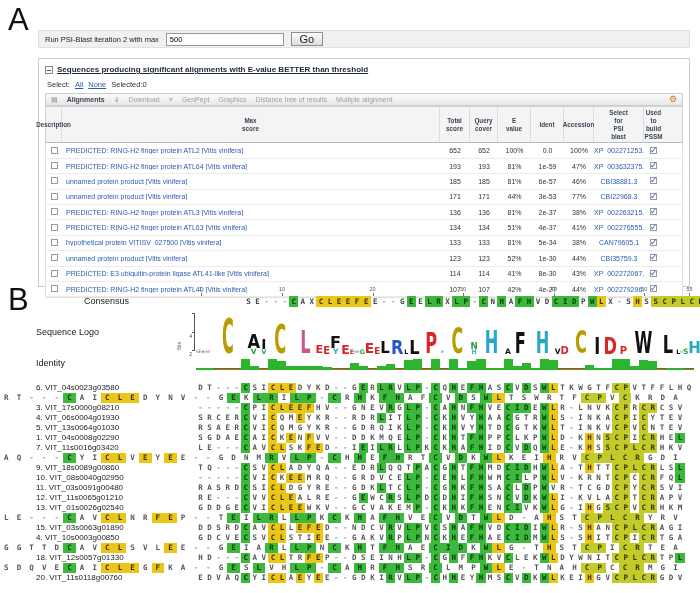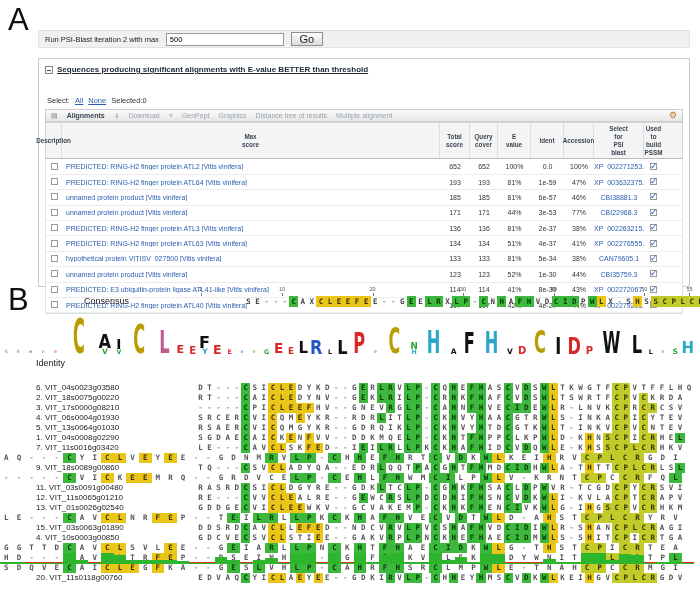--- a/index.html
+++ b/index.html
@@ -16,21 +16,21 @@
   .a-topbar input { width:118px; height:13px; font-size:7.5px; border:1px solid #999;
                     padding:0 3px; font-family:"Liberation Sans",sans-serif; }
   .go-btn { width:32px; height:14px; font-size:11px; border:1px solid #8f8f8f; border-radius:0;
             background:linear-gradient(#fdfdfd,#dcdcdc); text-align:center; line-height:12px; color:#222; }
   .a-box { position:absolute; left:38px; top:58px; width:652px; height:229px;
            border:1px solid #c9c9c9; background:#fff; padding:4px 6px 0 6px; }
   .sec-title { display:flex; align-items:center; gap:4px; height:13px; }
   .collapse-icon { width:8px; height:8px; border:1px solid #888; position:relative; background:#fff; flex:0 0 auto; }
   .collapse-icon:after { content:""; position:absolute; left:1px; right:1px; top:3px; height:1px; background:#555; }
   .sec-title .t { font-size:8px; font-weight:bold; text-decoration:underline; color:#1c2733; }
-  .select-row { margin-top:20px; font-size:7.5px; color:#333; display:flex; gap:5px; padding-left:2px; }
+  .select-row { margin-top:4px; font-size:7.5px; color:#333; display:flex; gap:5px; padding-left:2px; }
   .select-row a { color:#2a5db0; text-decoration:underline; }
   .a-toolbar { margin-top:4px; height:13px; border:1px solid #ccc;
                background:linear-gradient(#fbfbfb,#e7e7e7); display:flex; align-items:center;
                gap:9px; padding:0 5px; font-size:7px; color:#98a3ad; }
   .a-toolbar .strong { color:#3a4654; font-weight:bold; }
   .a-toolbar .icon { font-size:7px; color:#8a9199; }
   .gear { margin-left:auto; color:#c07d1e; font-size:9px; line-height:9px; }
   .grid { display:grid; grid-template-columns:16px 1fr 30px 28px 33px 33px 30px 50px 19px 19px; }
   .thead { background:#f4f4f4; border:1px solid #d5d5d5; border-bottom:1px solid #bbb; }
   .th { font-size:6.3px; font-weight:bold; color:#3a4654; text-align:center; padding:2px 1px;
@@ -50,21 +50,21 @@
   .b-wrap { position:absolute; left:0; top:287px; width:700px; }
   .b-row { display:flex; width:100%; }
   .b-label { flex:0 0 196px; padding-left:36px; font-size:8px; color:#222; position:relative;
              white-space:nowrap; overflow:hidden; }
   .b-area { flex:1 1 auto; margin-right:6px; display:flex; position:relative; }
   .rw-ruler { height:9px; }
   .rw-cons { height:11px;margin-left:48px; }
   .rw-cons .b-label { font-size:9px; line-height:11px; }
   .rw-logo { height:50px; }
   .rw-logo .b-label { font-size:9px; line-height:50px; }
-  .rw-ident { height:13px;flex-direction:column; }
+  .rw-ident { height:13px; }
   .rw-ident .b-label { font-size:9px; line-height:13px; }
   .b-spacer { height:13px; }
   .rw-seq { height:10px; }
   .rw-seq .b-label { font-size:8px; line-height:10.2px; }
   .cell { flex:1 1 0; text-align:center; font-family:"DejaVu Sans Mono",monospace;
           font-weight:bold; font-size:7.5px; color:#555; overflow:hidden; }
   .rw-cons .cell { line-height:11px; color:#444; }
   .rw-seq .cell { line-height:10px; }
   .cell.dash { color:#9a9a9a; }
   .bg-g { background:#3cb83c; color:#073807 !important; }
@@ -360,20 +360,28 @@
           <span class="cell bg-o">L</span>
           <span class="cell bg-o">C</span>
           <span class="cell bg-o">R</span>
           <span class="cell">X</span>
           <span class="cell">E</span>
           <span class="cell bg-g">L</span>
           <span class="cell">X</span>
         </div>
       </div>
       <div class="b-row rw-logo">
+        <div class="b-label">Sequence Logo<div class="logo-axis">
+            <span class="ax4">4</span>
+            <i class="axt axt4"></i>
+            <span class="ax2">2</span>
+            <i class="axt axt2"></i>
+            <span class="ax0">0</span>
+            <i class="axt axt0"></i>
+          </div><span class="bits-label">Bits</span></div>
         <div class="b-area">
           <div class="logo-col">
             <span class="logo-noise" style="color: rgb(36, 86, 196);">S</span>
           </div>
           <div class="logo-col">
             <span class="logo-noise" style="color: rgb(46, 158, 63);">E</span>
           </div>
           <div class="logo-col">
             <span class="logo-noise" style="color: rgb(51, 51, 51);">e</span>
           </div>
@@ -622,21 +630,20 @@
           <span class="cell">V</span>
           <span class="cell">T</span>
           <span class="cell">F</span>
           <span class="cell">F</span>
           <span class="cell">L</span>
           <span class="cell">H</span>
           <span class="cell">Q</span>
         </div>
       </div>
       <div class="b-row rw-seq">
-        <div class="b-label">2. VIT_18s0075g00220</div>
         <div class="b-area">
           <span class="cell">R</span>
           <span class="cell">T</span>
           <span class="cell dash">-</span>
           <span class="cell dash">-</span>
           <span class="cell dash">-</span>
           <span class="cell bg-g">C</span>
           <span class="cell">A</span>
           <span class="cell">I</span>
           <span class="cell bg-y">C</span>
@@ -1101,20 +1108,21 @@
           <span class="cell bg-o">L</span>
           <span class="cell bg-o">C</span>
           <span class="cell bg-o">R</span>
           <span class="cell">L</span>
           <span class="cell">S</span>
           <span class="cell bg-g">L</span>
           <span class="cell"> </span>
         </div>
       </div>
       <div class="b-row rw-seq">
+        <div class="b-label">10. VIT_08s0040g02950</div>
         <div class="b-area">
           <span class="cell dash">-</span>
           <span class="cell dash">-</span>
           <span class="cell dash">-</span>
           <span class="cell dash">-</span>
           <span class="cell dash">-</span>
           <span class="cell bg-g">C</span>
           <span class="cell">V</span>
           <span class="cell">I</span>
           <span class="cell bg-y">C</span>
@@ -1578,20 +1586,21 @@
           <span class="cell">I</span>
           <span class="cell bg-o">C</span>
           <span class="cell bg-o">R</span>
           <span class="cell">T</span>
           <span class="cell">E</span>
           <span class="cell">A</span>
           <span class="cell"> </span>
         </div>
       </div>
       <div class="b-row rw-seq">
+        <div class="b-label">18. VIT_12s0057g01330</div>
         <div class="b-area">
           <span class="cell">H</span>
           <span class="cell">D</span>
           <span class="cell dash">-</span>
           <span class="cell dash">-</span>
           <span class="cell dash">-</span>
           <span class="cell bg-g">C</span>
           <span class="cell">A</span>
           <span class="cell">V</span>
           <span class="cell bg-y">C</span>

